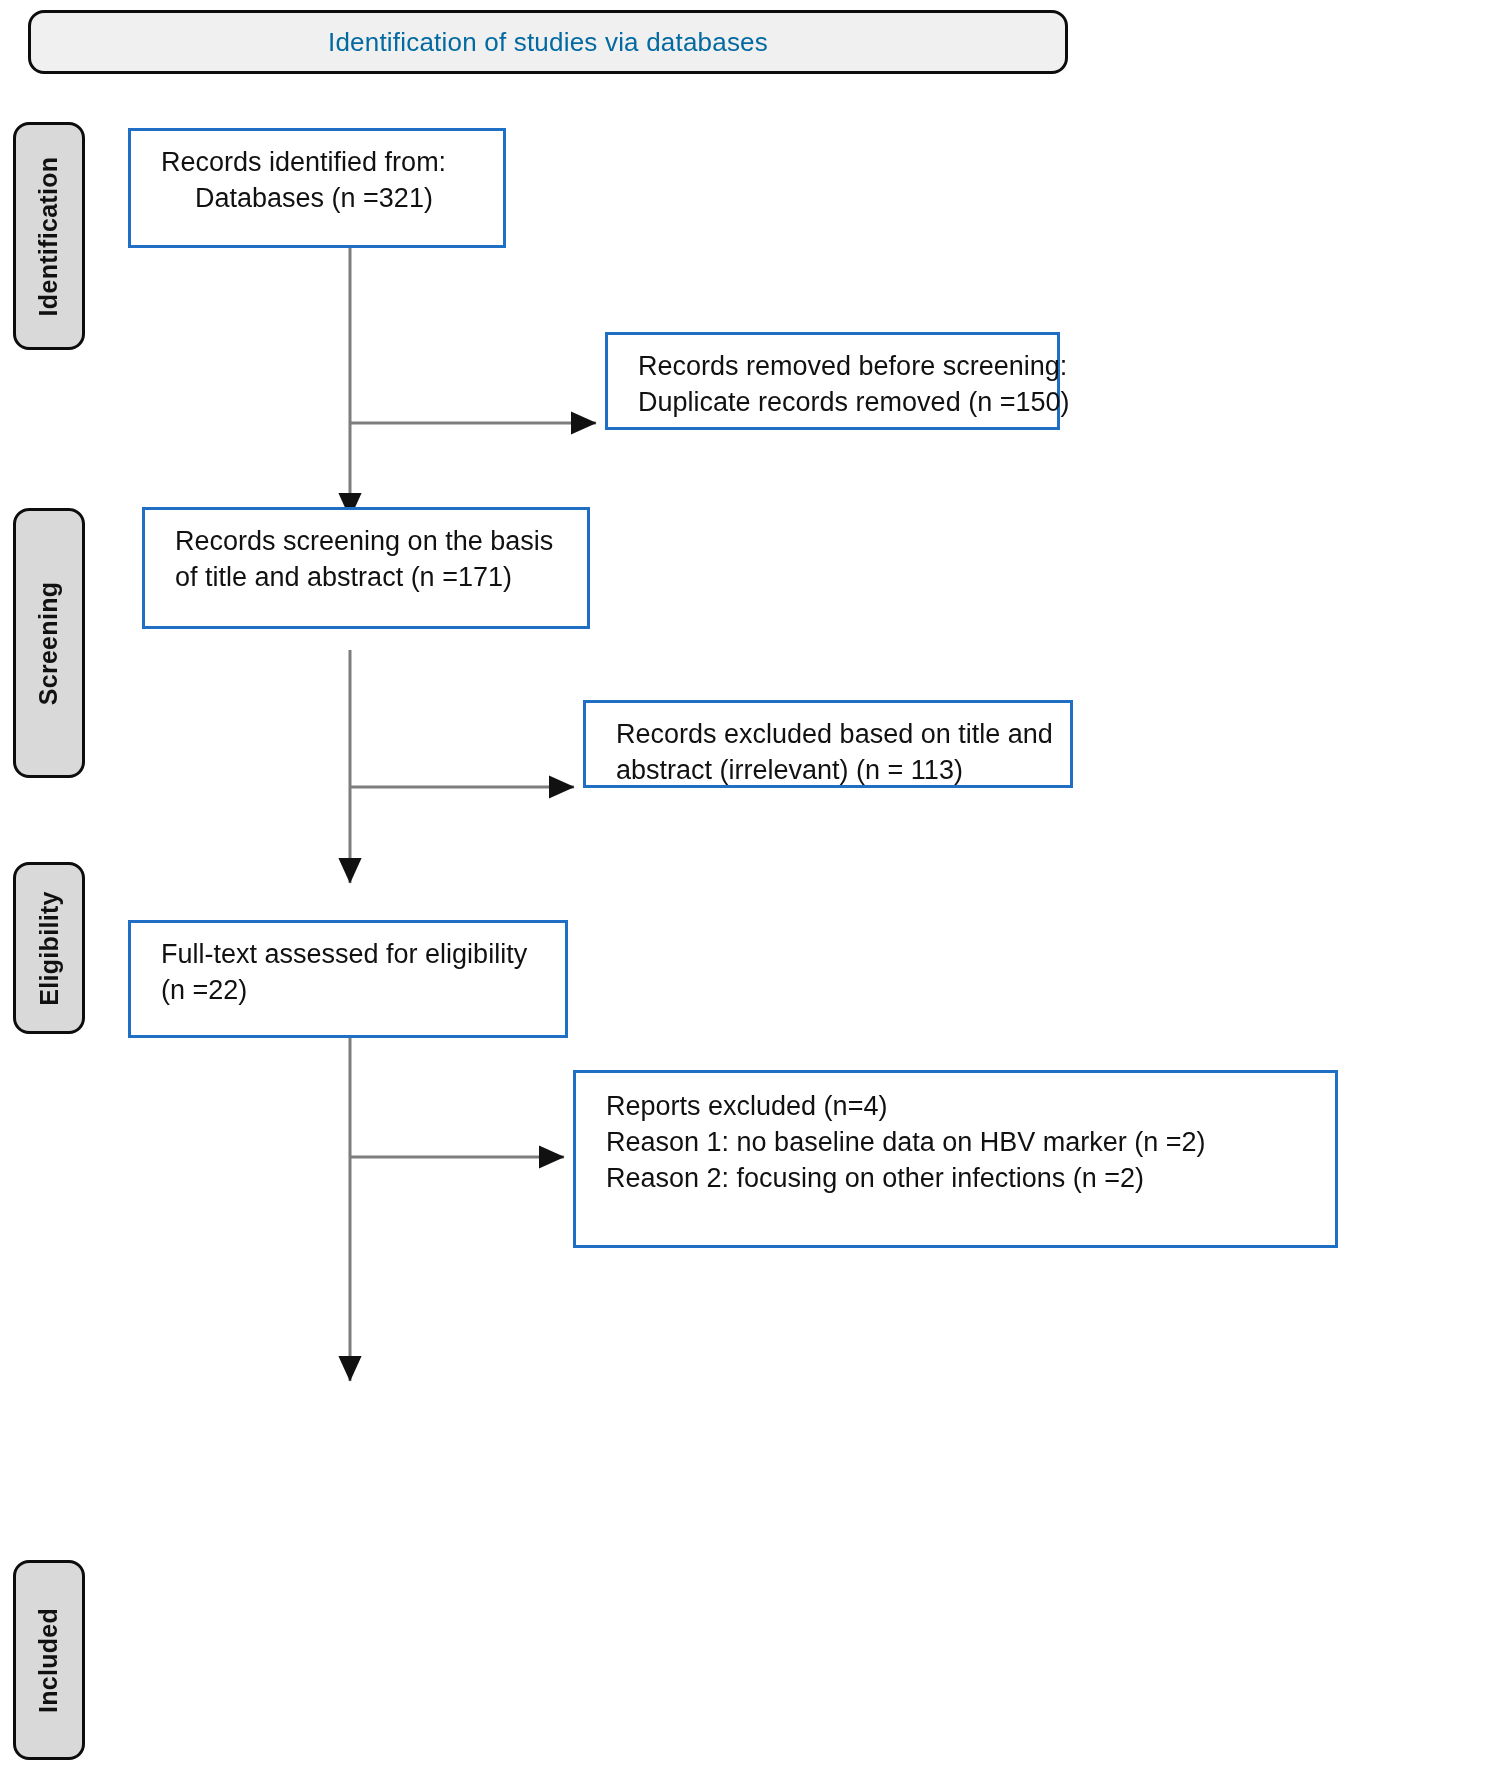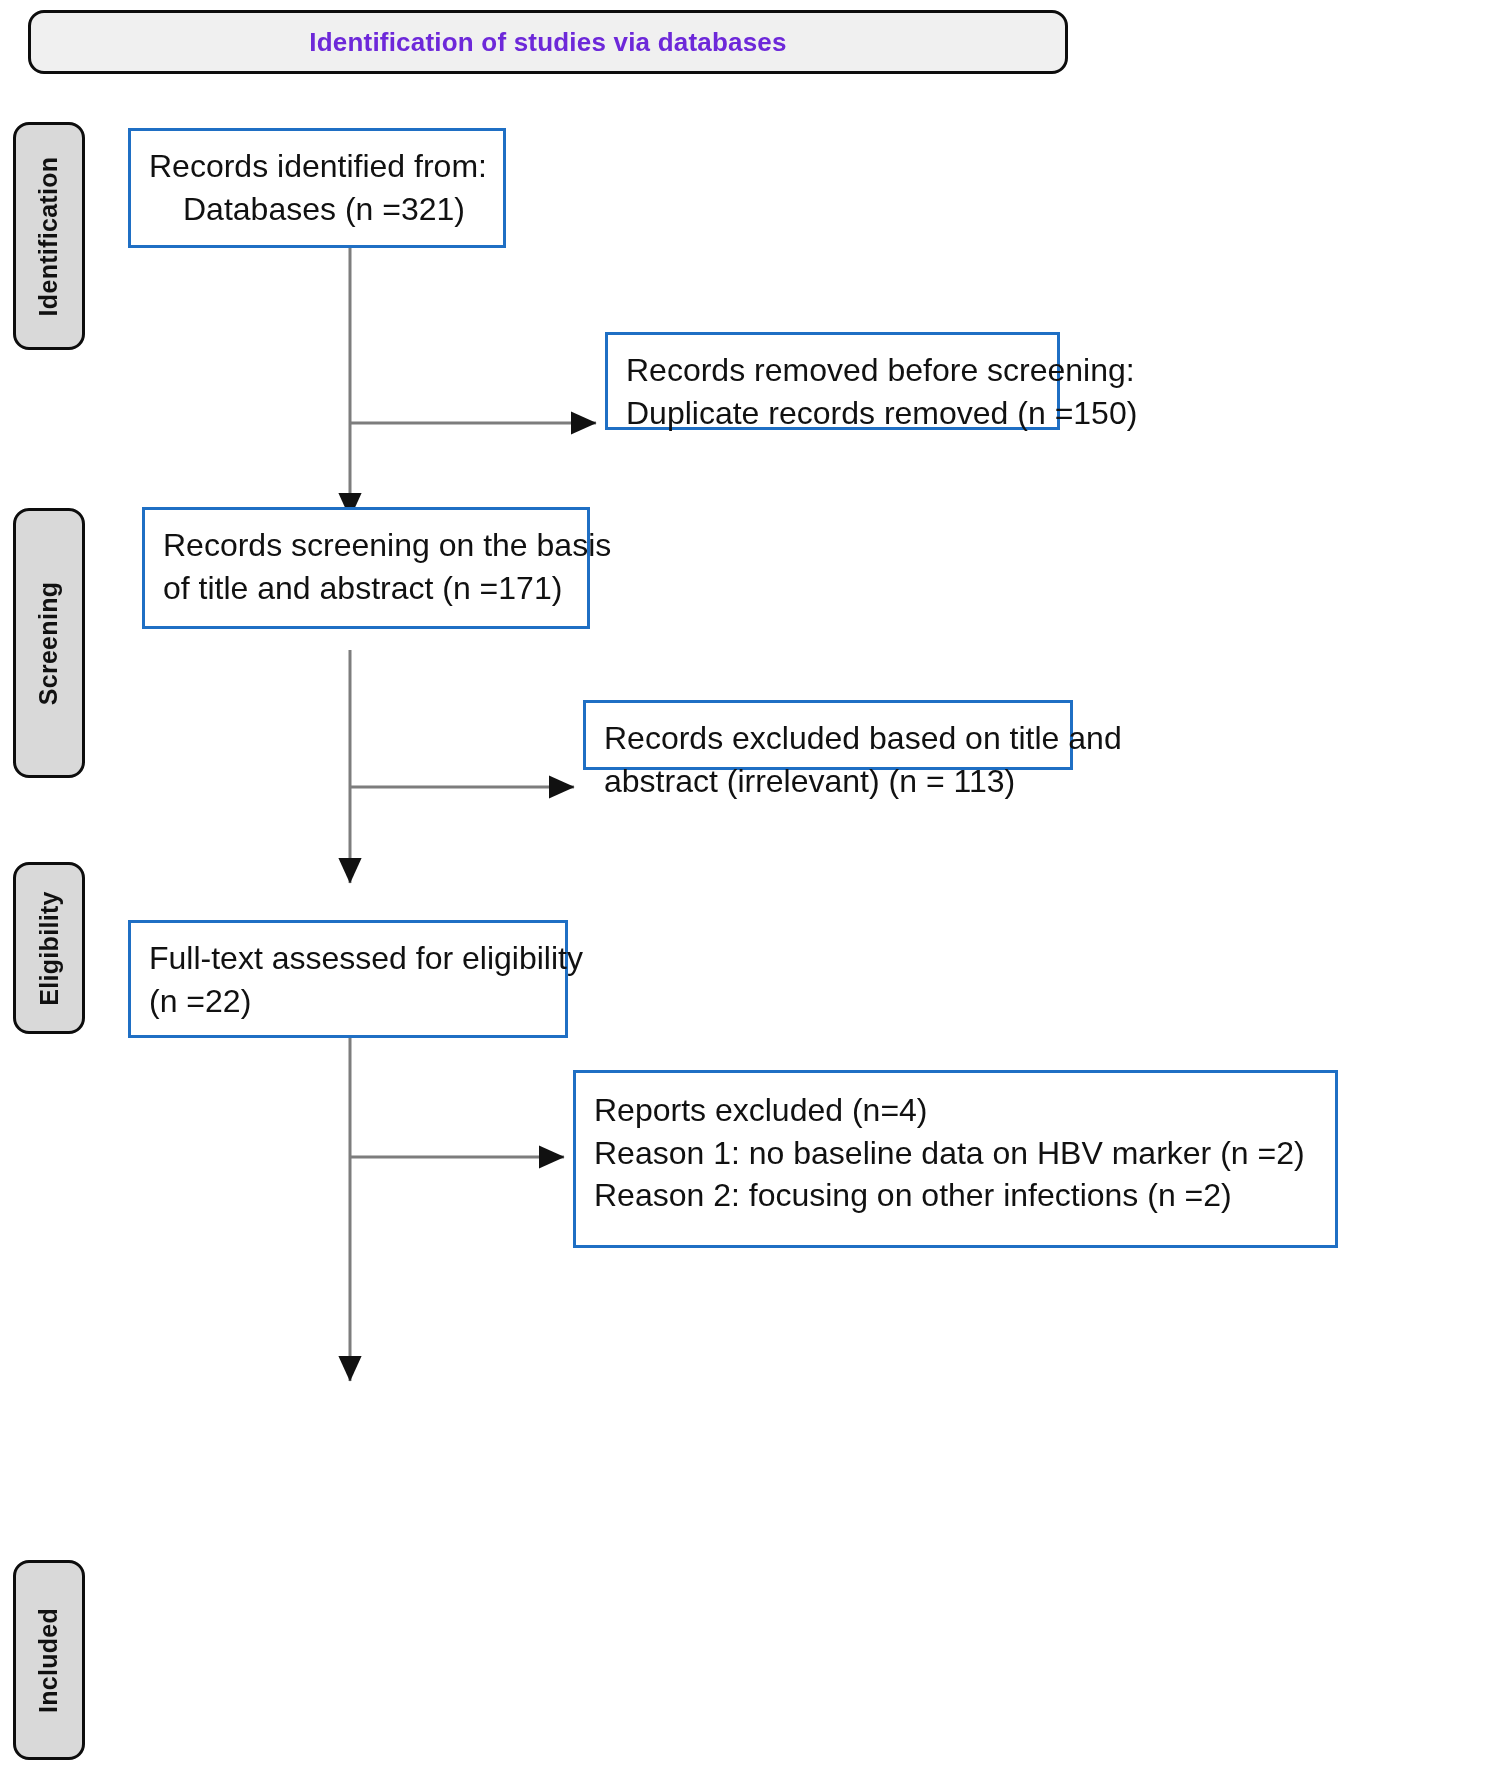--- a/index.html
+++ b/index.html
@@ -29,22 +29,22 @@
     background: #f0f0f0;
     border: 3px solid #0d0d0d;
     border-radius: 16px;
     box-sizing: border-box;
     display: flex;
     align-items: center;
     justify-content: center;
   }
   .banner-text {
     font-size: 26px;
-    font-weight: bold;
-    color: #6d28d9;
+    font-weight: normal;
+    color: #0369a1;
     letter-spacing: 0.2px;
   }
 
   
   .stage {
     position: absolute;
     background: #d9d9d9;
     border: 3px solid #0d0d0d;
     border-radius: 16px;
     box-sizing: border-box;
@@ -68,31 +68,32 @@
 
   
   .box {
     position: absolute;
     background: #ffffff;
     border: 3px solid #1f6fc4;
     box-sizing: border-box;
     padding: 14px 18px 10px 18px;
   }
   .box-line {
-    font-size: 32px;
+    font-size: 27px;
     line-height: 1.33;
     color: #111111;
     white-space: pre;
+    margin-left: 12px;
   }
   .box-line.indent { padding-left: 34px; }
 
   .box-identified  { left: 128px; top: 128px;  width: 378px; height: 120px; }
   .box-removed     { left: 605px; top: 332px;  width: 455px; height: 98px;  }
   .box-screening   { left: 142px; top: 507px;  width: 448px; height: 122px; }
-  .box-excluded    { left: 583px; top: 700px;  width: 490px; height: 70px;  }
+  .box-excluded    { left: 583px; top: 700px;  width: 490px; height: 88px;  }
   .box-fulltext    { left: 128px; top: 920px;  width: 440px; height: 118px; }
   .box-repexcluded { left: 573px; top: 1070px; width: 765px; height: 178px; }
   .box-included    { left: 153px; top: 1391px; width: 448px; height: 122px; }
 
   .box-identified .box-line { text-align: left; }
   .box-repexcluded { padding-top: 16px; }
 
   
   #wires {
     position: absolute;

